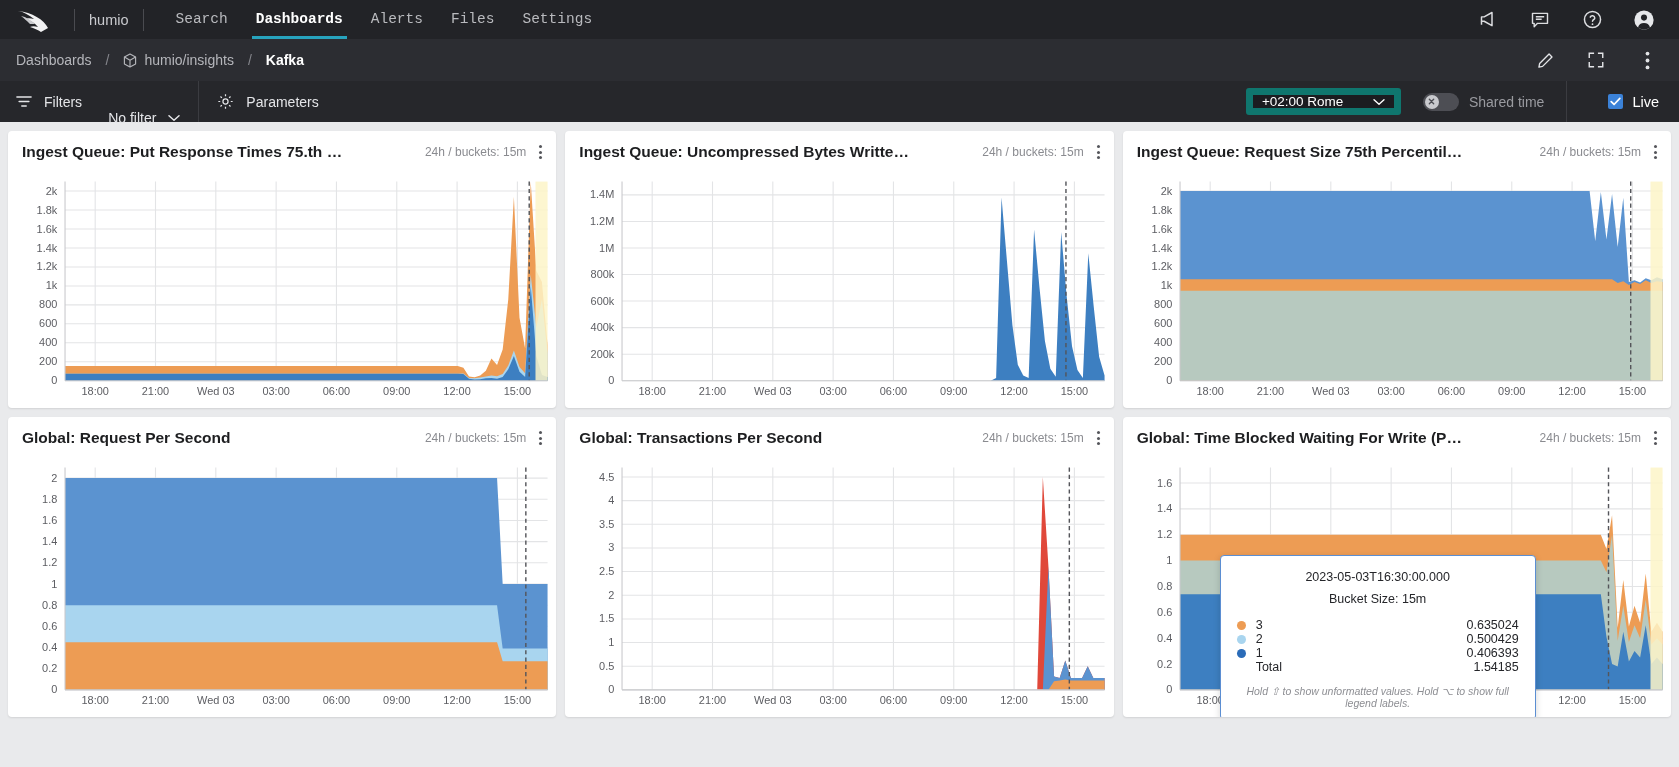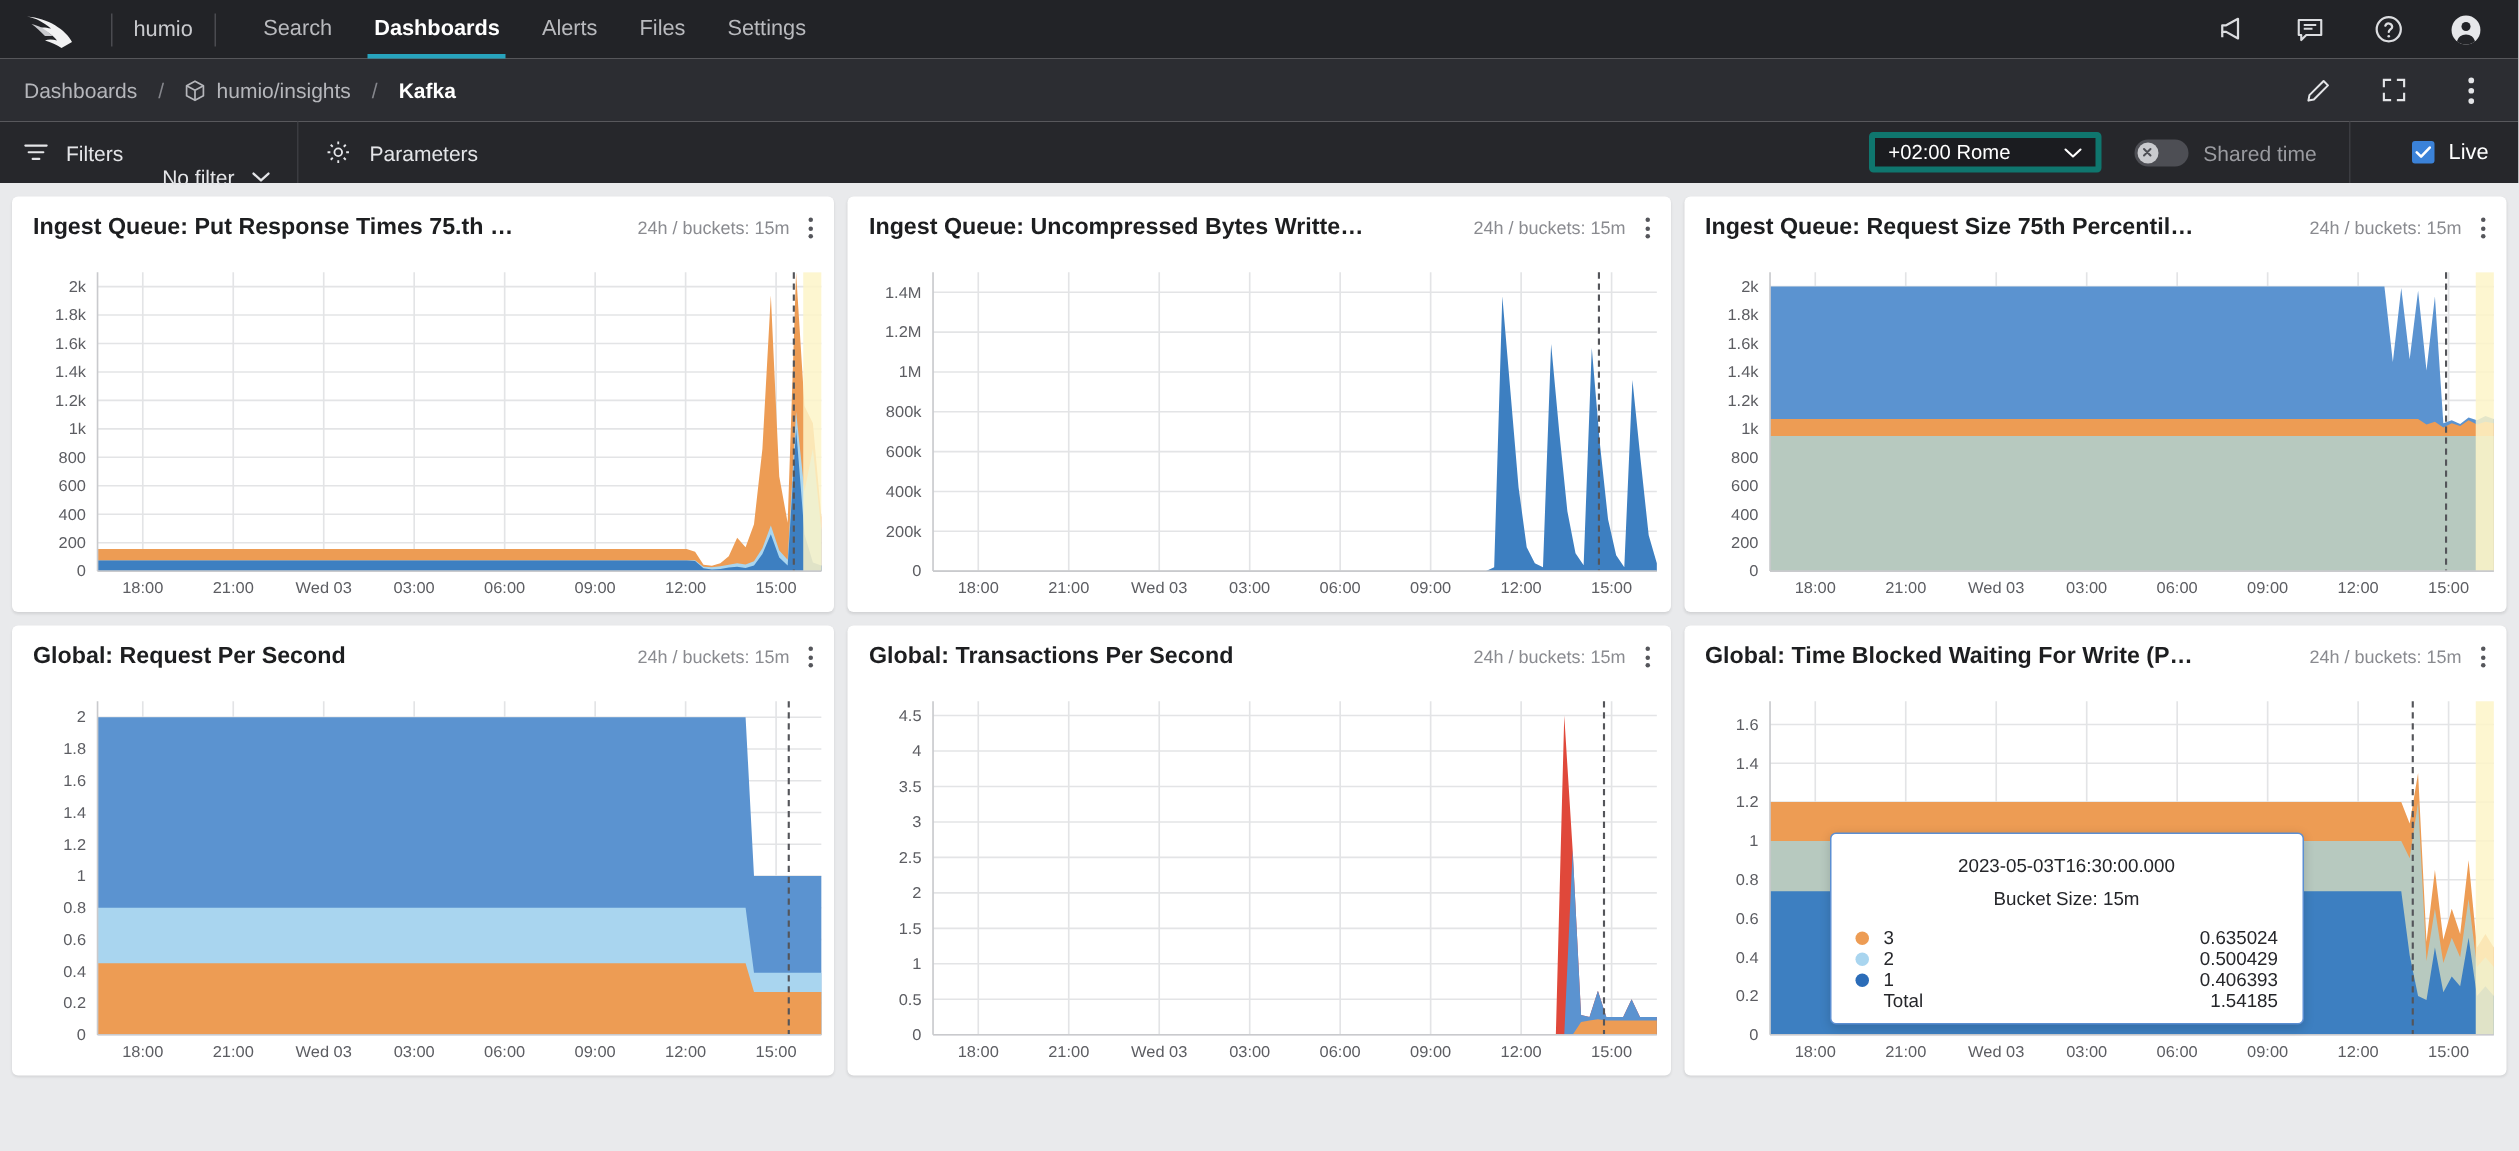--- a/index.html
+++ b/index.html
@@ -15,21 +15,21 @@
     height: 39px; background: #222327;
     display: flex; align-items: center; padding: 0 16px;
     position: relative;
   }
   .logo { width: 34px; height: 26px; margin-right: 10px; display:flex; align-items:center; }
   .vdiv { width: 1px; height: 22px; background: #4a4b50; margin: 0 14px; }
   .nav-humio { color: #c9cace; font-size: 14.5px; }
   .nav-links { display: flex; align-items: center; gap: 0; margin-left: 4px; }
   .nav-link {
     color: #b9babe; font-size: 14.5px; padding: 9px 14px 11px 14px;
-    position: relative; white-space: nowrap;
+    position: relative; white-space: nowrap; font-family: Liberation Mono, monospace;
   }
   .nav-link.active { color: #fff; font-weight: bold; }
   .nav-link.active:after {
     content:""; position:absolute; left:10px; right:10px; bottom:-1px;
     height: 3px; background: #27a3bd;
   }
   .topnav-right { margin-left: auto; display: flex; align-items: center; gap: 30px; padding-right: 8px; }
   .ticon { width: 22px; height: 22px; color: #dcdde0; display: flex; align-items: center; justify-content: center; }
 
   
@@ -46,21 +46,21 @@
 
   
   .filterbar {
     height: 41px; background: #26272b; display: flex; align-items: center;
     padding: 0 16px; color: #dddee1; font-size: 14px;
   }
   .fb-item { display: flex; align-items: center; gap: 12px; color: #e4e5e8; }
   .fb-sep { width: 1px; height: 41px; background: #3b3c41; margin: 0 18px; }
   .fb-right { margin-left: auto; display: flex; align-items: center; }
   .tz-select {
-    background: #1b1c20; border: 4px solid #0f766e; border-radius: 3px;
+    background: #1b1c20; border: 7px solid #0f766e; border-radius: 3px;
     height: 27px; display: flex; align-items: center; justify-content: space-between;
     width: 155px; padding: 0 9px; color: #fff; font-size: 13.5px; gap: 10px;
   }
   .shared-wrap { display: flex; align-items: center; gap: 10px; margin-left: 22px; }
   .toggle {
     width: 36px; height: 18px; border-radius: 9px; background: #4d4e54;
     display: flex; align-items: center; padding: 2px; position: relative;
   }
   .toggle .knob {
     width: 14px; height: 14px; border-radius: 50%; background: #c9cace;
@@ -622,16 +622,17 @@
             <div class="tt-row">
               <span class="tt-dot" style="background:#2b6cb8"></span>
               <span class="tt-name">1</span>
               <span class="tt-val">0.406393</span>
             </div>
             <div class="tt-row">
               <span class="tt-total">Total</span>
               <span class="tt-val">1.54185</span>
             </div>
           </div>
+          <div class="tt-foot">Hold ⇧ to show unformatted values. Hold ⌥ to show full legend labels.</div>
         </div>
       </div>
     </div>
   </div>
 
 </body></html>

